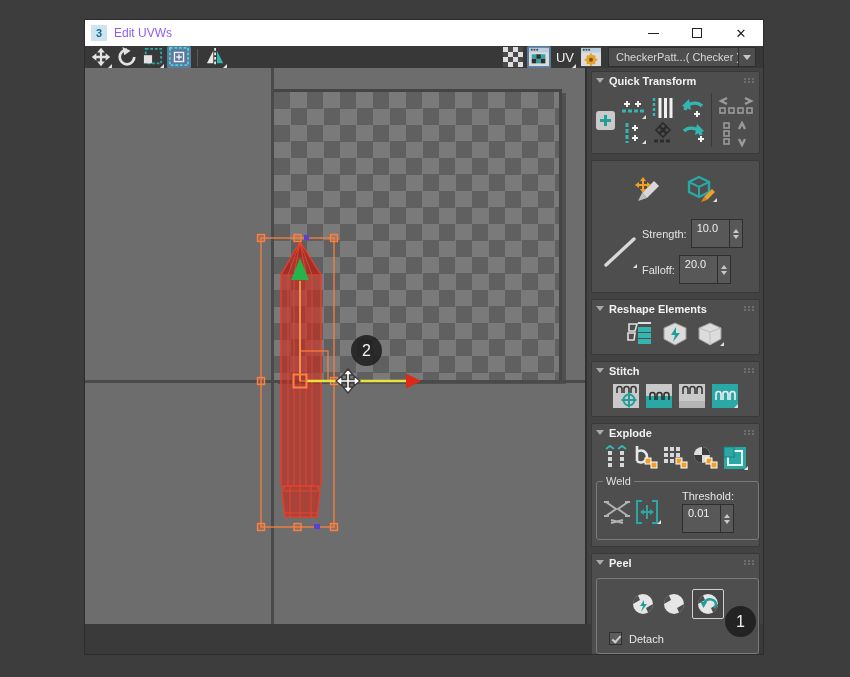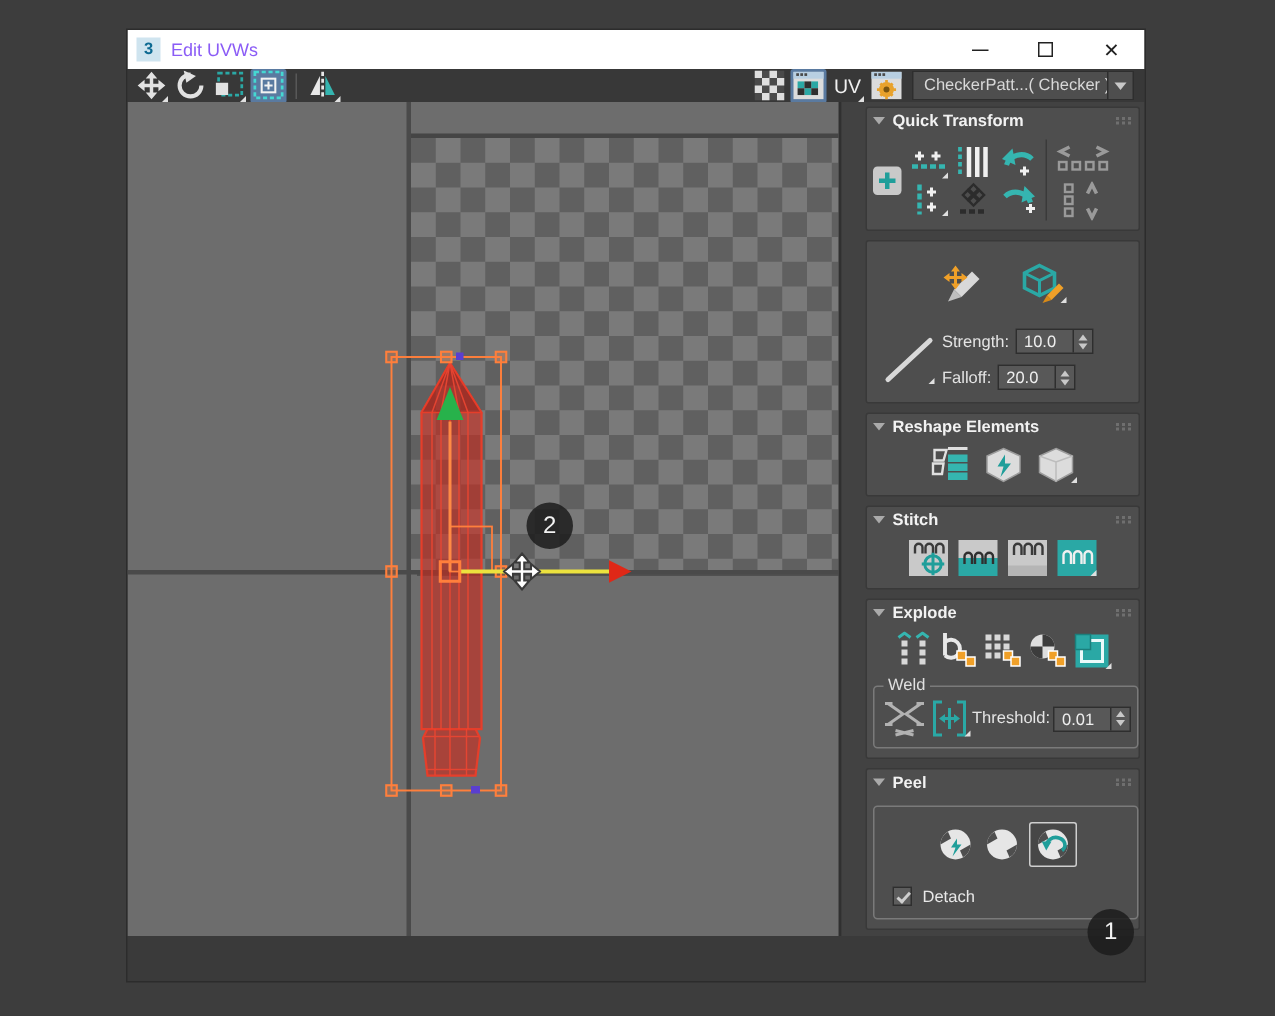--- a/index.html
+++ b/index.html
@@ -45,21 +45,21 @@
              background-size:33px 33px; border-top:3px solid #454545; border-right:3px solid #454545;
              box-shadow:4px 4px 0 rgba(45,45,45,0.45); }
   .gizmo-svg { position:absolute; left:0; top:0; }
   .badge { position:absolute; width:31px; height:31px; border-radius:50%; background:rgba(28,28,28,0.85);
            color:#f2f2f2; font-size:16px; display:flex; align-items:center; justify-content:center; z-index:30; }
   .badge-2 { left:266px; top:267px; }
   .badge-1 { left:725px; top:606px; }
   .move-cursor { position:absolute; left:250px; top:300px; z-index:25; }
 
   
-  .panel { flex:1; background:#424242; padding:3px 3px 0 16px; position:relative; }
+  .panel { flex:1; background:#424242; padding:3px 3px 0 4px; position:relative; }
   .section { background:#4e4e4e; border:1px solid #393939; border-radius:2px; margin-bottom:6px; }
   .section-header { height:17px; display:flex; align-items:center; padding:0 4px; }
   .collapse-tri { width:0; height:0; border-left:4px solid transparent; border-right:4px solid transparent; border-top:5px solid #aaaaaa; margin-right:5px; }
   .section-title { font-size:11px; font-weight:bold; color:#f2f2f2; flex:1; }
   .grip { display:grid; grid-template-columns:repeat(3,3px); grid-gap:1px; }
   .grip i { width:2px; height:2px; background:#6f6f6f; display:block; }
 
   .qt-content { display:flex; align-items:center; padding:4px 4px 6px 4px; }
   .qt-plus-btn { width:19px; height:19px; background:#c9c9c9; border-radius:3px; display:flex; align-items:center; justify-content:center; margin-right:4px; }
   .qt-grid { display:grid; grid-template-columns:repeat(3,auto); grid-gap:1px 2px; }
@@ -67,32 +67,32 @@
   .qt-right { display:flex; flex-direction:column; gap:4px; }
   .icon-btn { position:relative; display:flex; align-items:center; justify-content:center; }
 
   .brush-content { padding:6px 6px 8px 6px; }
   .brush-icons { display:flex; justify-content:center; gap:22px; margin:8px 0 16px 0; }
   .brush-lower { display:flex; align-items:center; }
   .falloff-icon { position:relative; width:36px; height:34px; margin:0 4px; }
   .spin-rows { flex:1; display:flex; flex-direction:column; gap:7px; }
   .spin-row { display:flex; align-items:center; justify-content:flex-start; }
   .spin-label { font-size:11px; color:#e4e4e4; margin-right:4px; }
-  .spinner { display:flex; height:17px; border:1px solid #2e2e2e; background:#585858; }
+  .spinner { display:flex; height:29px; border:1px solid #2e2e2e; background:#585858; }
   .spin-value { width:37px; font-size:11px; color:#eeeeee; padding:2px 0 0 5px; }
   .spin-arrows { width:13px; border-left:1px solid #2e2e2e; display:flex; flex-direction:column; align-items:center; justify-content:center; gap:2px; }
   .tri-up-s { width:0; height:0; border-left:3px solid transparent; border-right:3px solid transparent; border-bottom:4px solid #c8c8c8; }
   .tri-down-s { width:0; height:0; border-left:3px solid transparent; border-right:3px solid transparent; border-top:4px solid #c8c8c8; }
 
   .row-icons { display:flex; justify-content:center; align-items:center; gap:5px; padding:4px 0 7px 0; }
 
   .groupbox { position:relative; border:1px solid #7a7a7a; border-radius:3px; margin:7px 0 6px 4px; }
   .groupbox-label { position:absolute; top:-7px; left:6px; background:#4e4e4e; padding:0 3px; font-size:11px; color:#e0e0e0; }
   .weld-inner { display:flex; align-items:center; padding:8px 4px 6px 5px; }
-  .weld-right { flex:1; display:flex; flex-direction:row; align-items:center; gap:2px; }
+  .weld-right { flex:1; display:flex; flex-direction:column; align-items:center; gap:2px; }
   .threshold-label { font-size:11px; color:#e4e4e4; }
 
   .peel-inner { padding:10px 4px 6px 4px; display:flex; justify-content:center; gap:5px; align-items:center; }
   .peel-sel { border:1px solid #cfcfcf; border-radius:2px; padding:2px; background:#474747; }
   .detach-row { display:flex; align-items:center; gap:7px; padding:7px 0 8px 12px; }
   .checkbox { width:13px; height:13px; background:#5d5d5d; border:1px solid #2e2e2e; position:relative; }
   .checkbox::after { content:""; position:absolute; left:2px; top:3px; width:7px; height:3px; border-left:2px solid #cfcfcf; border-bottom:2px solid #cfcfcf; transform:rotate(-48deg); }
   .detach-label { font-size:11px; color:#e8e8e8; }
 </style>
 </head>

